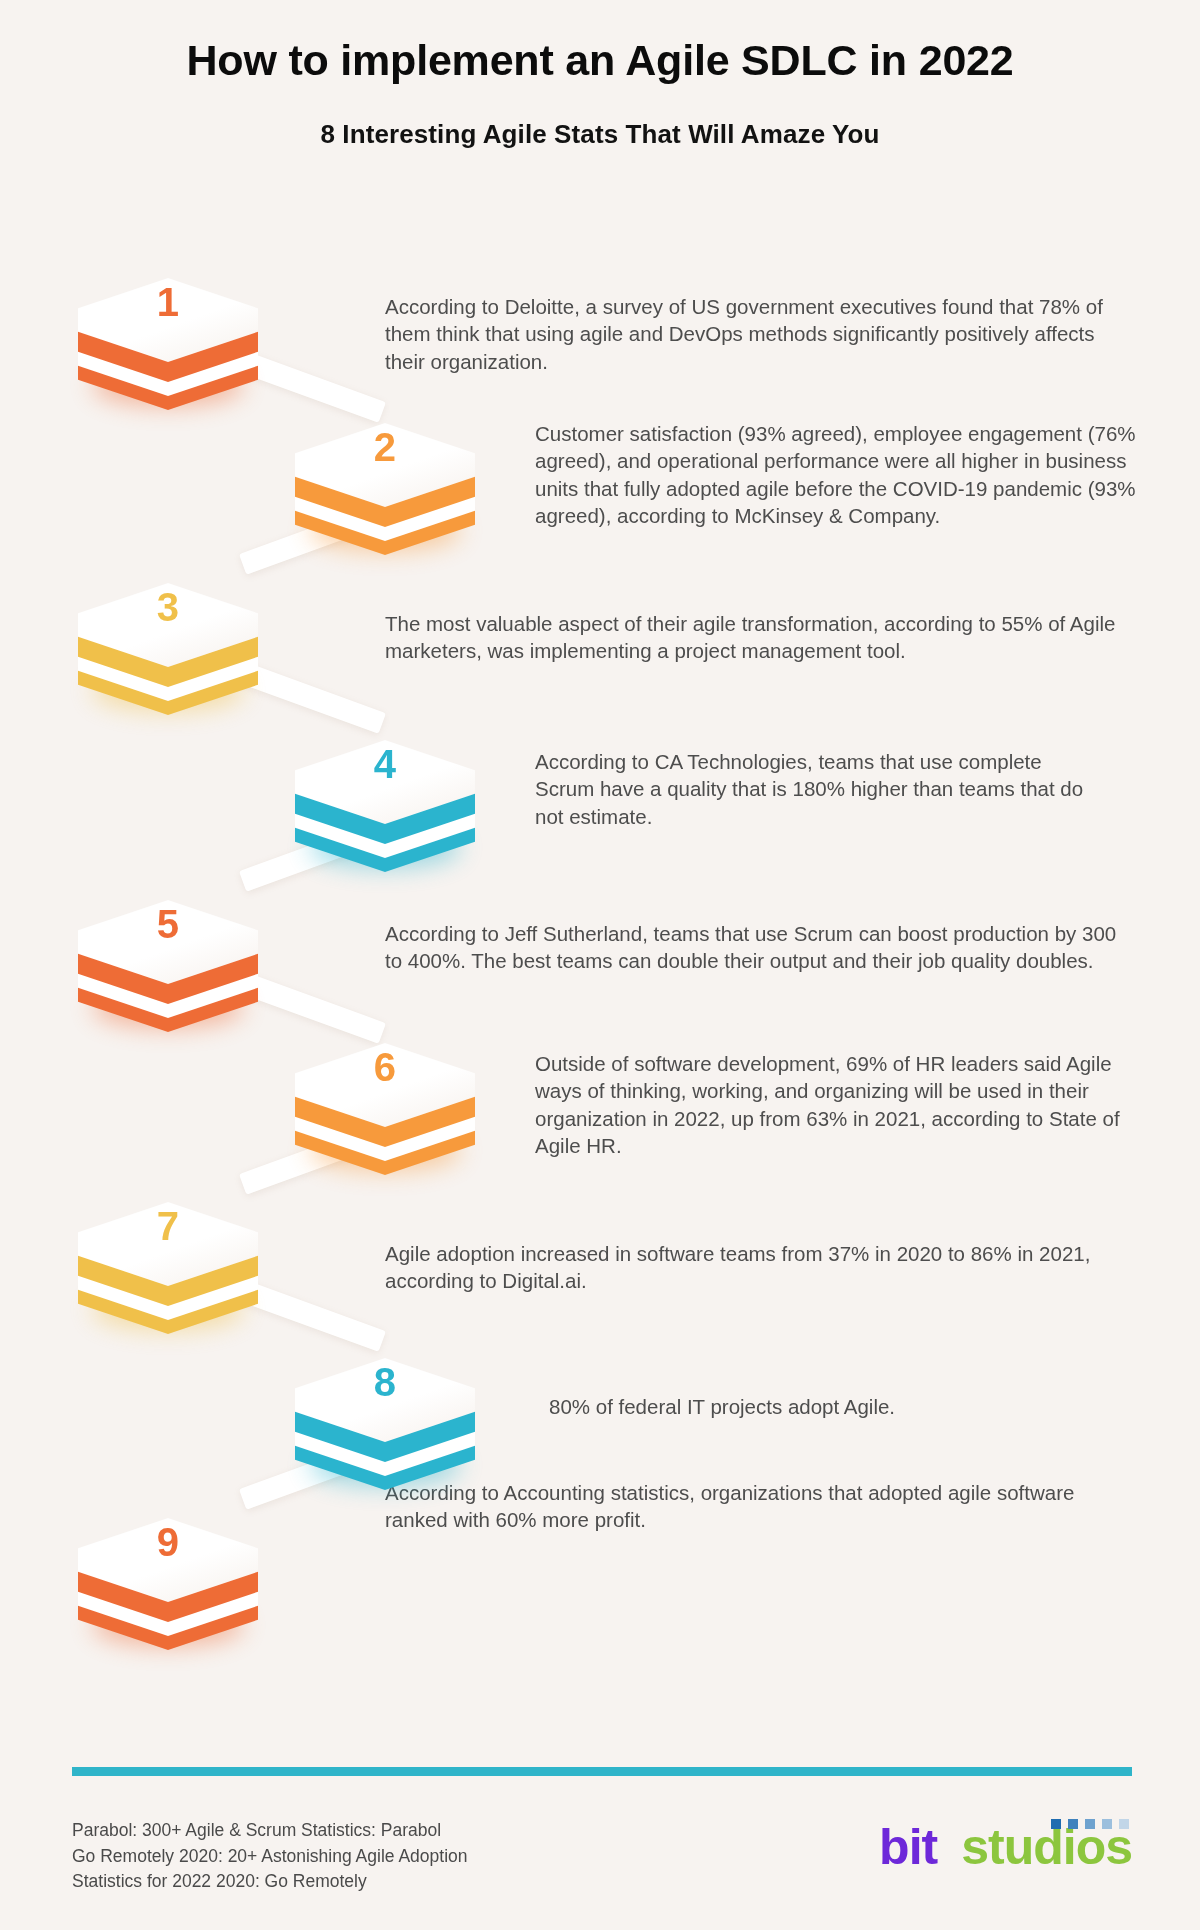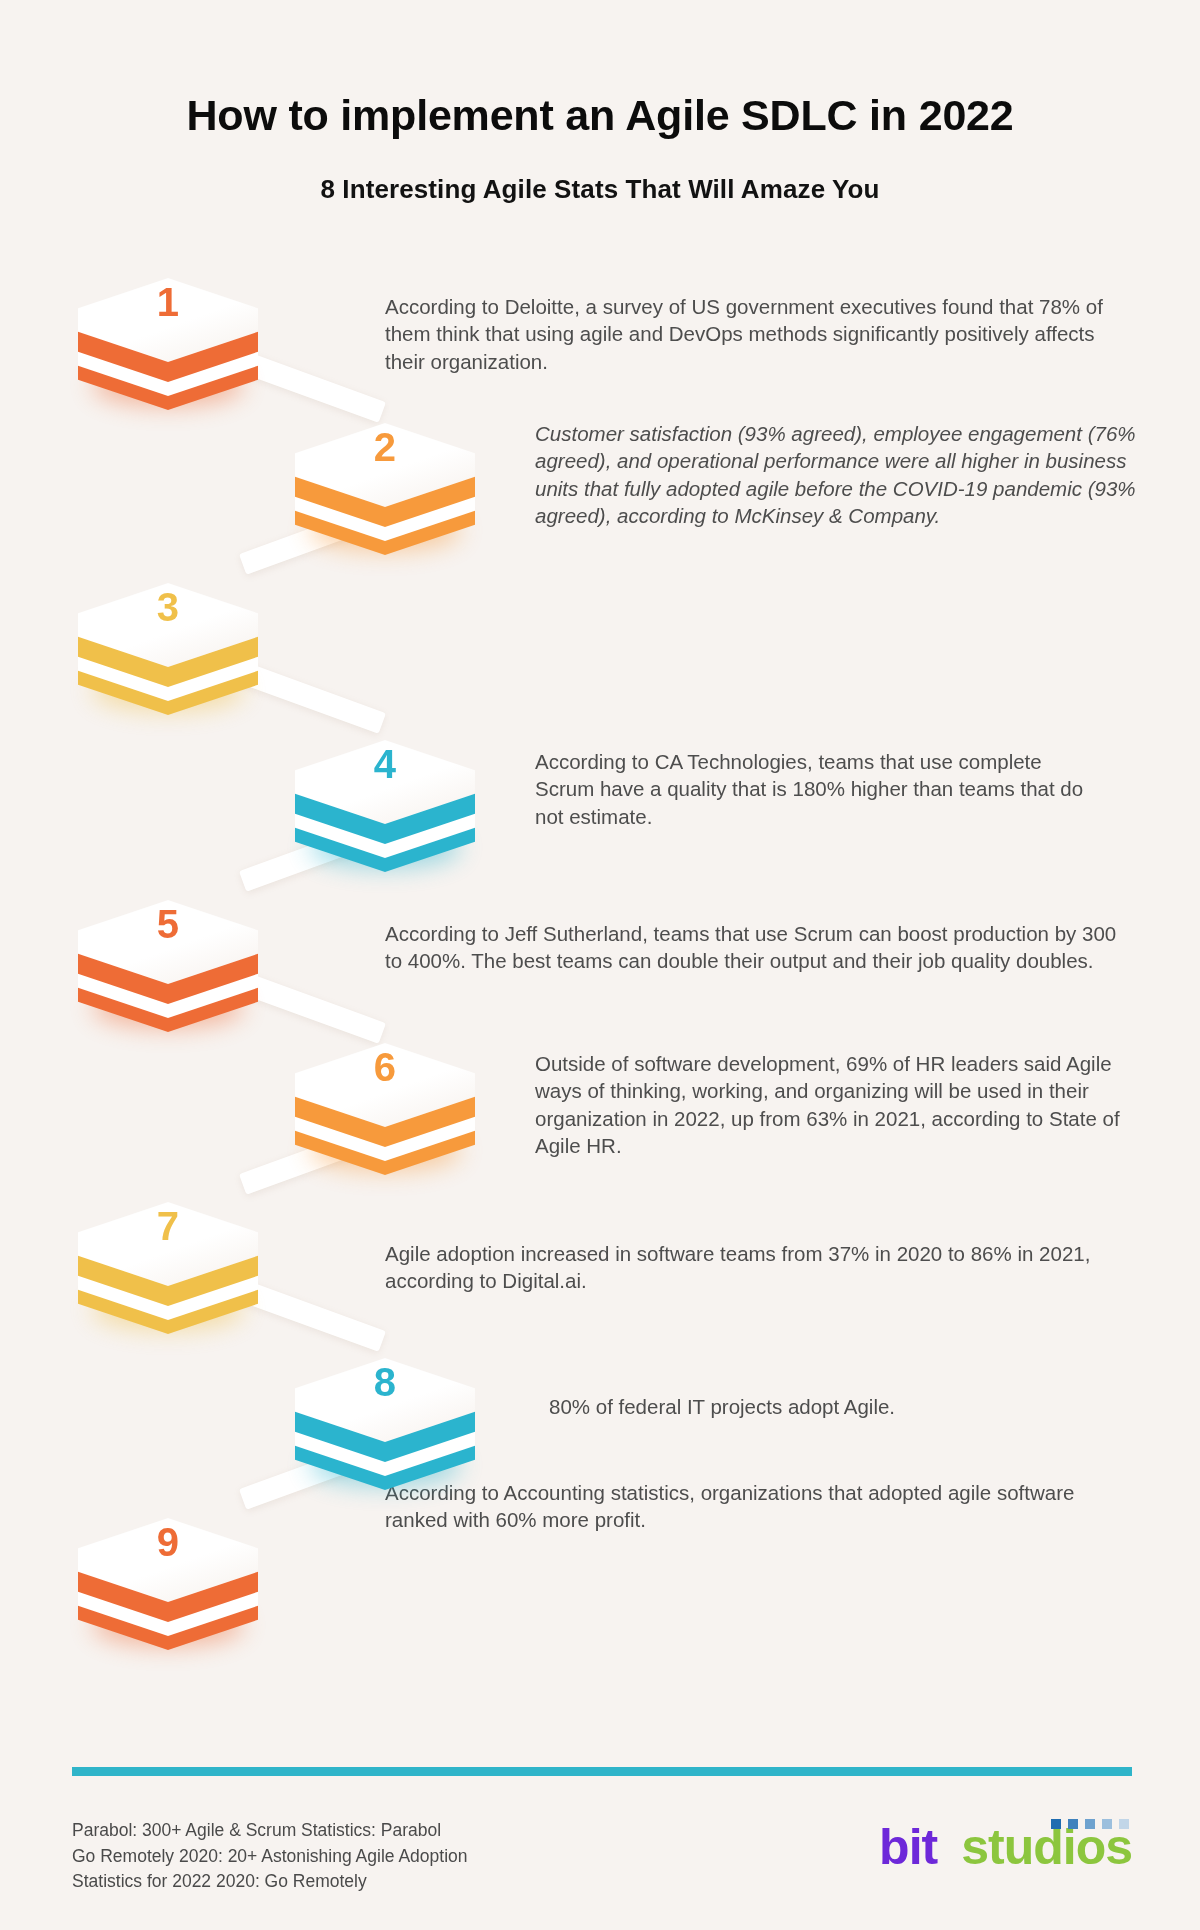--- a/index.html
+++ b/index.html
@@ -15,21 +15,21 @@
   #page {
     position: relative;
     width: 1200px;
     height: 1930px;
     background: #f7f3f0;
   }
 
   
   .header { position: absolute; top: 0; left: 0; width: 1200px; text-align: center; }
   .main-title {
-    margin-top: 92px;
+    margin-top: 37px;
     font-size: 43px;
     font-weight: 700;
     letter-spacing: -0.2px;
     color: #0c0c0c;
     line-height: 1.1;
   }
   .sub-title {
     margin-top: 35px;
     font-size: 26px;
     font-weight: 700;
@@ -171,30 +171,31 @@
       <p class="stat-text" style="left: 385px; top: 293px; width: 740px;">According to Deloitte, a survey of US government executives found that 78% of them think that using agile and DevOps methods significantly positively affects their organization.</p>
       <div class="connector to-right" style="left: 198px; top: 368.5px;"></div>
       <div class="hex-wrap" style="left: 295px; top: 423px;">
         <div class="hex-glow" style="background: rgb(247, 154, 60);"></div>
         <div class="layer l3" style="background: rgb(247, 154, 60);"></div>
         <div class="layer l2"></div>
         <div class="layer l1" style="background: rgb(247, 154, 60);"></div>
         <div class="layer l0"></div>
         <div class="hex-num" style="color: rgb(247, 154, 60);">2</div>
       </div>
-      <p class="stat-text" style="left: 535px; top: 420px; width: 625px; font-style: italic;">Customer satisfaction (93% agreed), employee engagement (76% agreed), and operational performance were all higher in business units that fully adopted agile before the COVID-19 pandemic (93% agreed), according to McKinsey &amp; Company.</p>
+      <p class="stat-text" style="left: 535px; top: 420px; width: 625px;">Customer satisfaction (93% agreed), employee engagement (76% agreed), and operational performance were all higher in business units that fully adopted agile before the COVID-19 pandemic (93% agreed), according to McKinsey &amp; Company.</p>
       <div class="connector to-left" style="left: 237px; top: 521px;"></div>
       <div class="hex-wrap" style="left: 78px; top: 583px;">
         <div class="hex-glow" style="background: rgb(240, 192, 74);"></div>
         <div class="layer l3" style="background: rgb(240, 192, 74);"></div>
         <div class="layer l2"></div>
         <div class="layer l1" style="background: rgb(240, 192, 74);"></div>
         <div class="layer l0"></div>
         <div class="hex-num" style="color: rgb(240, 192, 74);">3</div>
       </div>
+      <p class="stat-text" style="left: 385px; top: 610px; width: 740px;">The most valuable aspect of their agile transformation, according to 55% of Agile marketers, was implementing a project management tool.</p>
       <div class="connector to-right" style="left: 198px; top: 679.5px;"></div>
       <div class="hex-wrap" style="left: 295px; top: 740px;">
         <div class="hex-glow" style="background: rgb(43, 180, 206);"></div>
         <div class="layer l3" style="background: rgb(43, 180, 206);"></div>
         <div class="layer l2"></div>
         <div class="layer l1" style="background: rgb(43, 180, 206);"></div>
         <div class="layer l0"></div>
         <div class="hex-num" style="color: rgb(43, 180, 206);">4</div>
       </div>
       <p class="stat-text" style="left: 535px; top: 748px; width: 570px;">According to CA Technologies, teams that use complete Scrum have a quality that is 180% higher than teams that do not estimate.</p>

